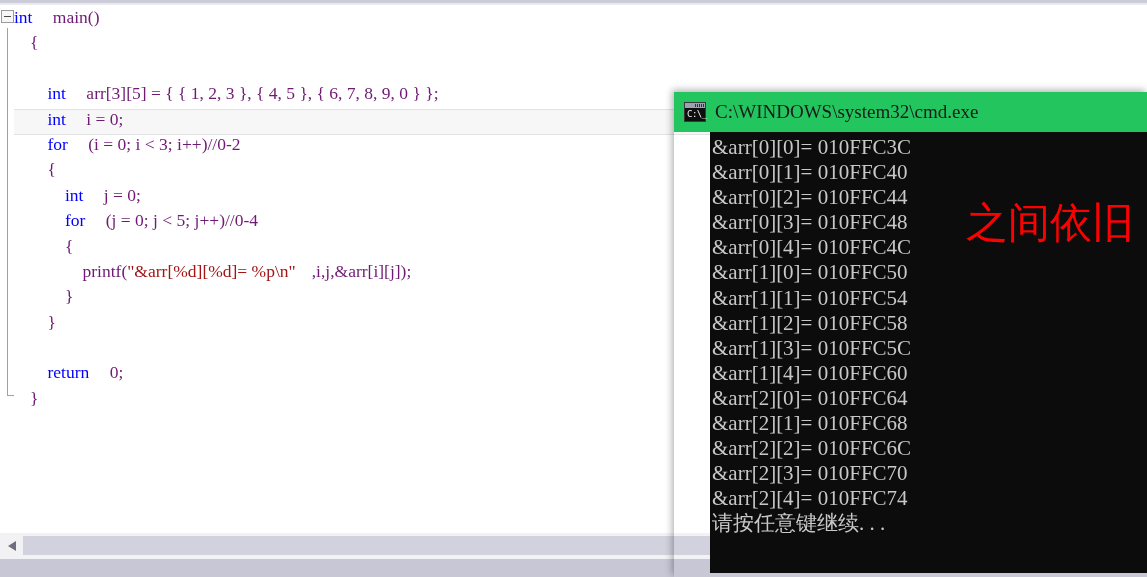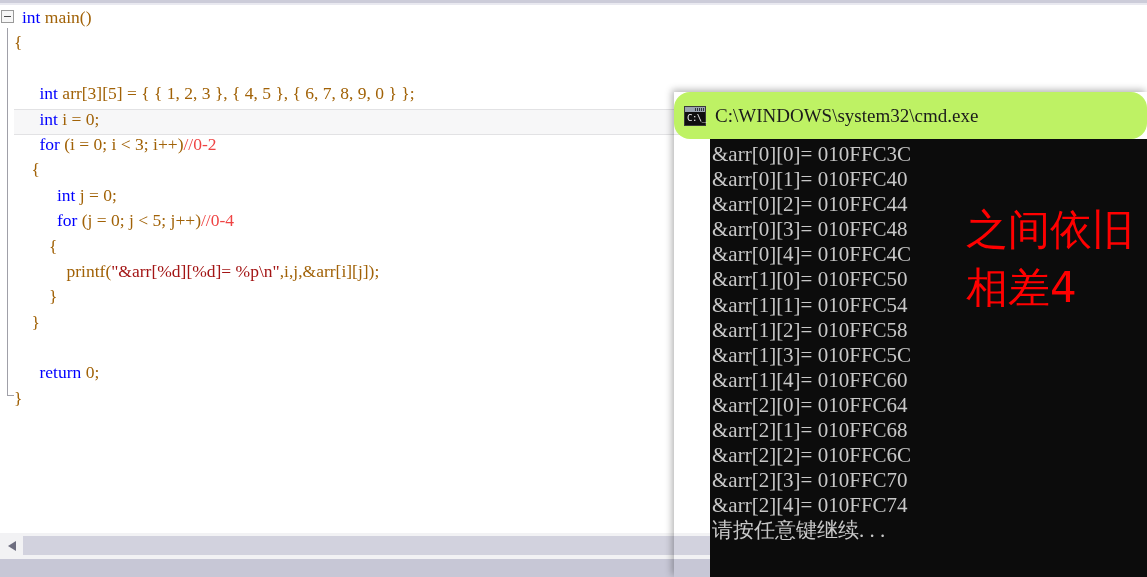--- a/index.html
+++ b/index.html
@@ -48,24 +48,24 @@
     line-height: 25.4px;
     white-space: pre;
     color: #000000;
   }
   .line {
     position: relative;
     height: 25.4px;
     padding-left: 14px;
     white-space: pre;
   }
-  .kw      { color: #0000ff; margin-left: 8px; }
-  .cmt     { color: #ef4444; }
+  .kw      { color: #0000ff; }
+  .cmt     { color: #701a75; }
   .str     { color: #a31515; }
-  .plain   { color: #a16207; }
+  .plain   { color: #701a75; padding-left: 16px; }
 
   
   .outline-box {
     position: absolute;
     left: 1px; top: 5px;
     width: 13px; height: 13px;
     border: 1px solid #9a9a9a;
     background: #f7f7f7;
     box-sizing: border-box;
   }
@@ -142,26 +142,25 @@
   .console-win {
     position: absolute;
     left: 674px; top: 92px;
     width: 473px;
     height: 485px;
     box-shadow: -2px -2px 7px rgba(0,0,0,0.30);
     overflow: hidden;
   }
   .console-title {
     position: relative;
-    height: 47px;
-    background: #bef264;
+    height: 40px;
+    background: #22c55e;
     display: flex;
     align-items: center;
     padding-left: 10px;
-    border-radius: 16px;
   }
   .cmd-icon {
     position: relative;
     width: 22px; height: 20px;
     background: #0f0f0f;
     border: 1px solid #3a3a3a;
     box-sizing: border-box;
     flex: 0 0 auto;
     margin-right: 9px;
   }
@@ -253,18 +252,18 @@
     <div class="console-title">
       <div class="cmd-icon">
         <div class="bar"></div>
         <div class="prompt">C:\_</div>
       </div>
       <div class="console-title-text">C:\WINDOWS\system32\cmd.exe</div>
     </div>
 
     <div class="console-body">
       <div class="console-lines" id="console-lines"><div class="cline">&amp;arr[0][0]= 010FFC3C</div><div class="cline">&amp;arr[0][1]= 010FFC40</div><div class="cline">&amp;arr[0][2]= 010FFC44</div><div class="cline">&amp;arr[0][3]= 010FFC48</div><div class="cline">&amp;arr[0][4]= 010FFC4C</div><div class="cline">&amp;arr[1][0]= 010FFC50</div><div class="cline">&amp;arr[1][1]= 010FFC54</div><div class="cline">&amp;arr[1][2]= 010FFC58</div><div class="cline">&amp;arr[1][3]= 010FFC5C</div><div class="cline">&amp;arr[1][4]= 010FFC60</div><div class="cline">&amp;arr[2][0]= 010FFC64</div><div class="cline">&amp;arr[2][1]= 010FFC68</div><div class="cline">&amp;arr[2][2]= 010FFC6C</div><div class="cline">&amp;arr[2][3]= 010FFC70</div><div class="cline">&amp;arr[2][4]= 010FFC74</div><div class="cline">请按任意键继续. . .</div></div>
-      <div class="annotation" id="annotation" style="color: rgb(255, 0, 0);"><div>之间依旧</div><div>相差4</div></div>
+      <div class="annotation" id="annotation" style="color: rgb(255, 0, 0);"><div>之间依旧</div></div>
     </div>
 
   </div>
 
 </div>
 
 </body></html>

